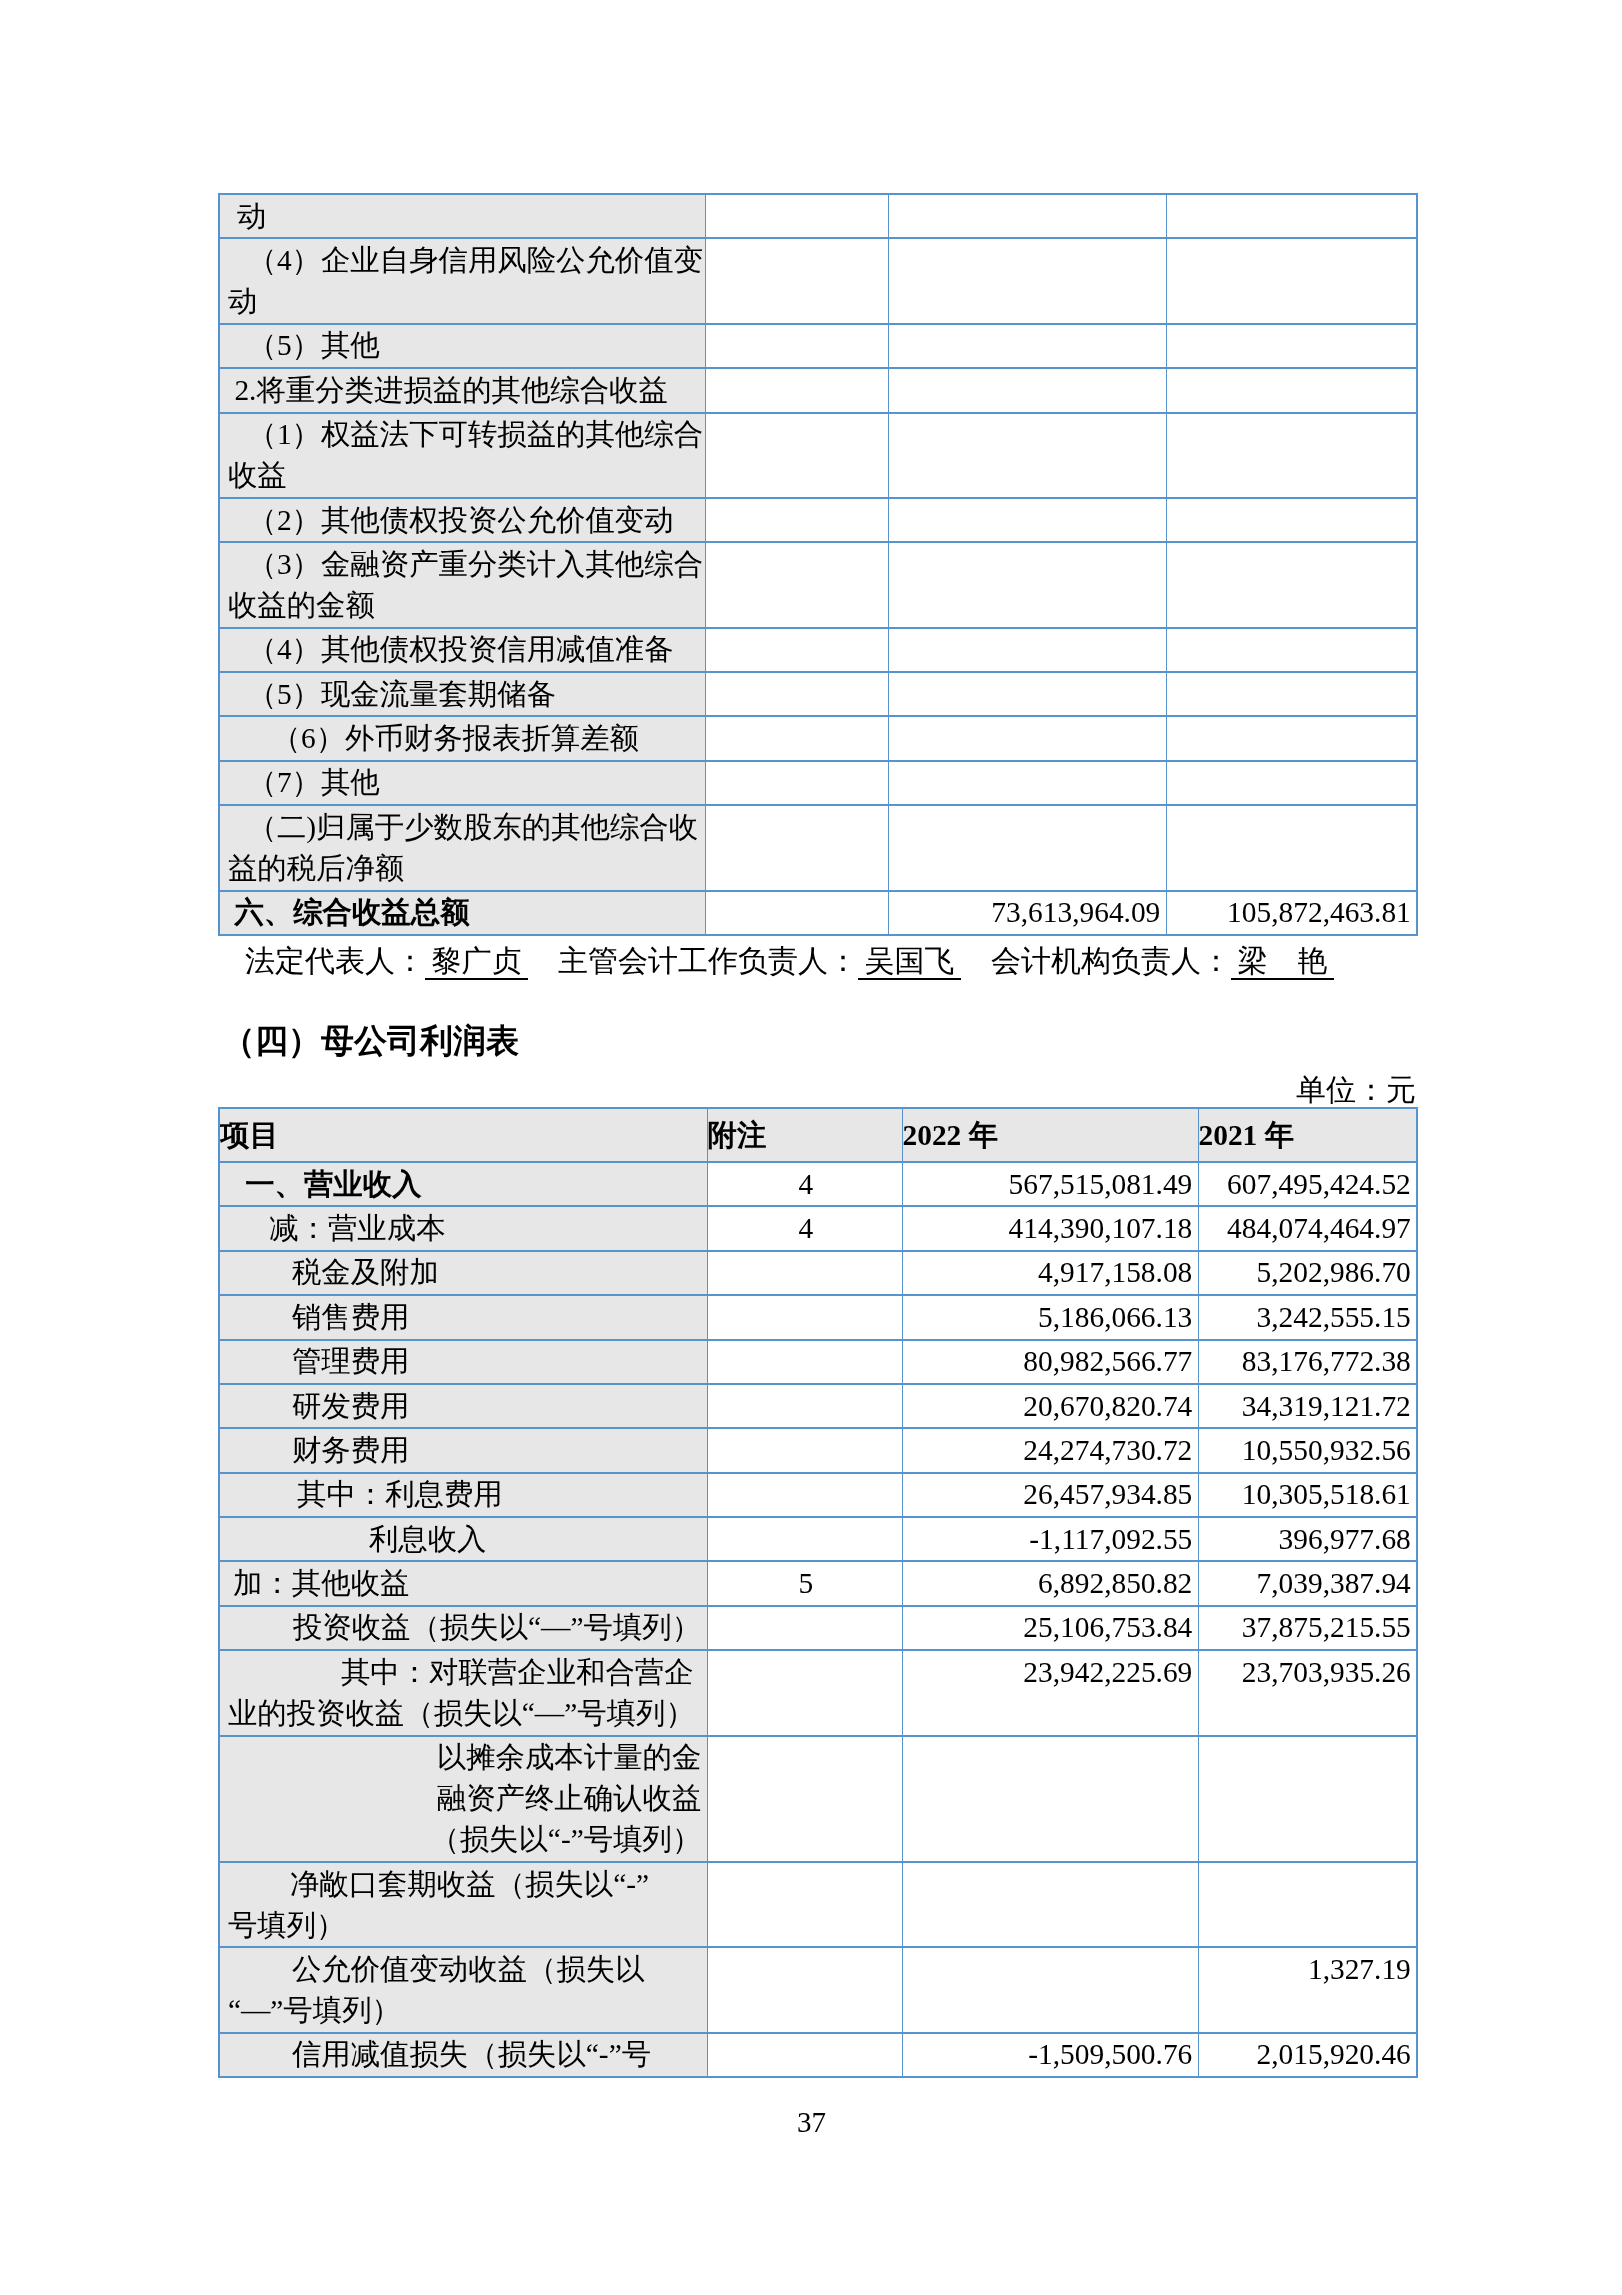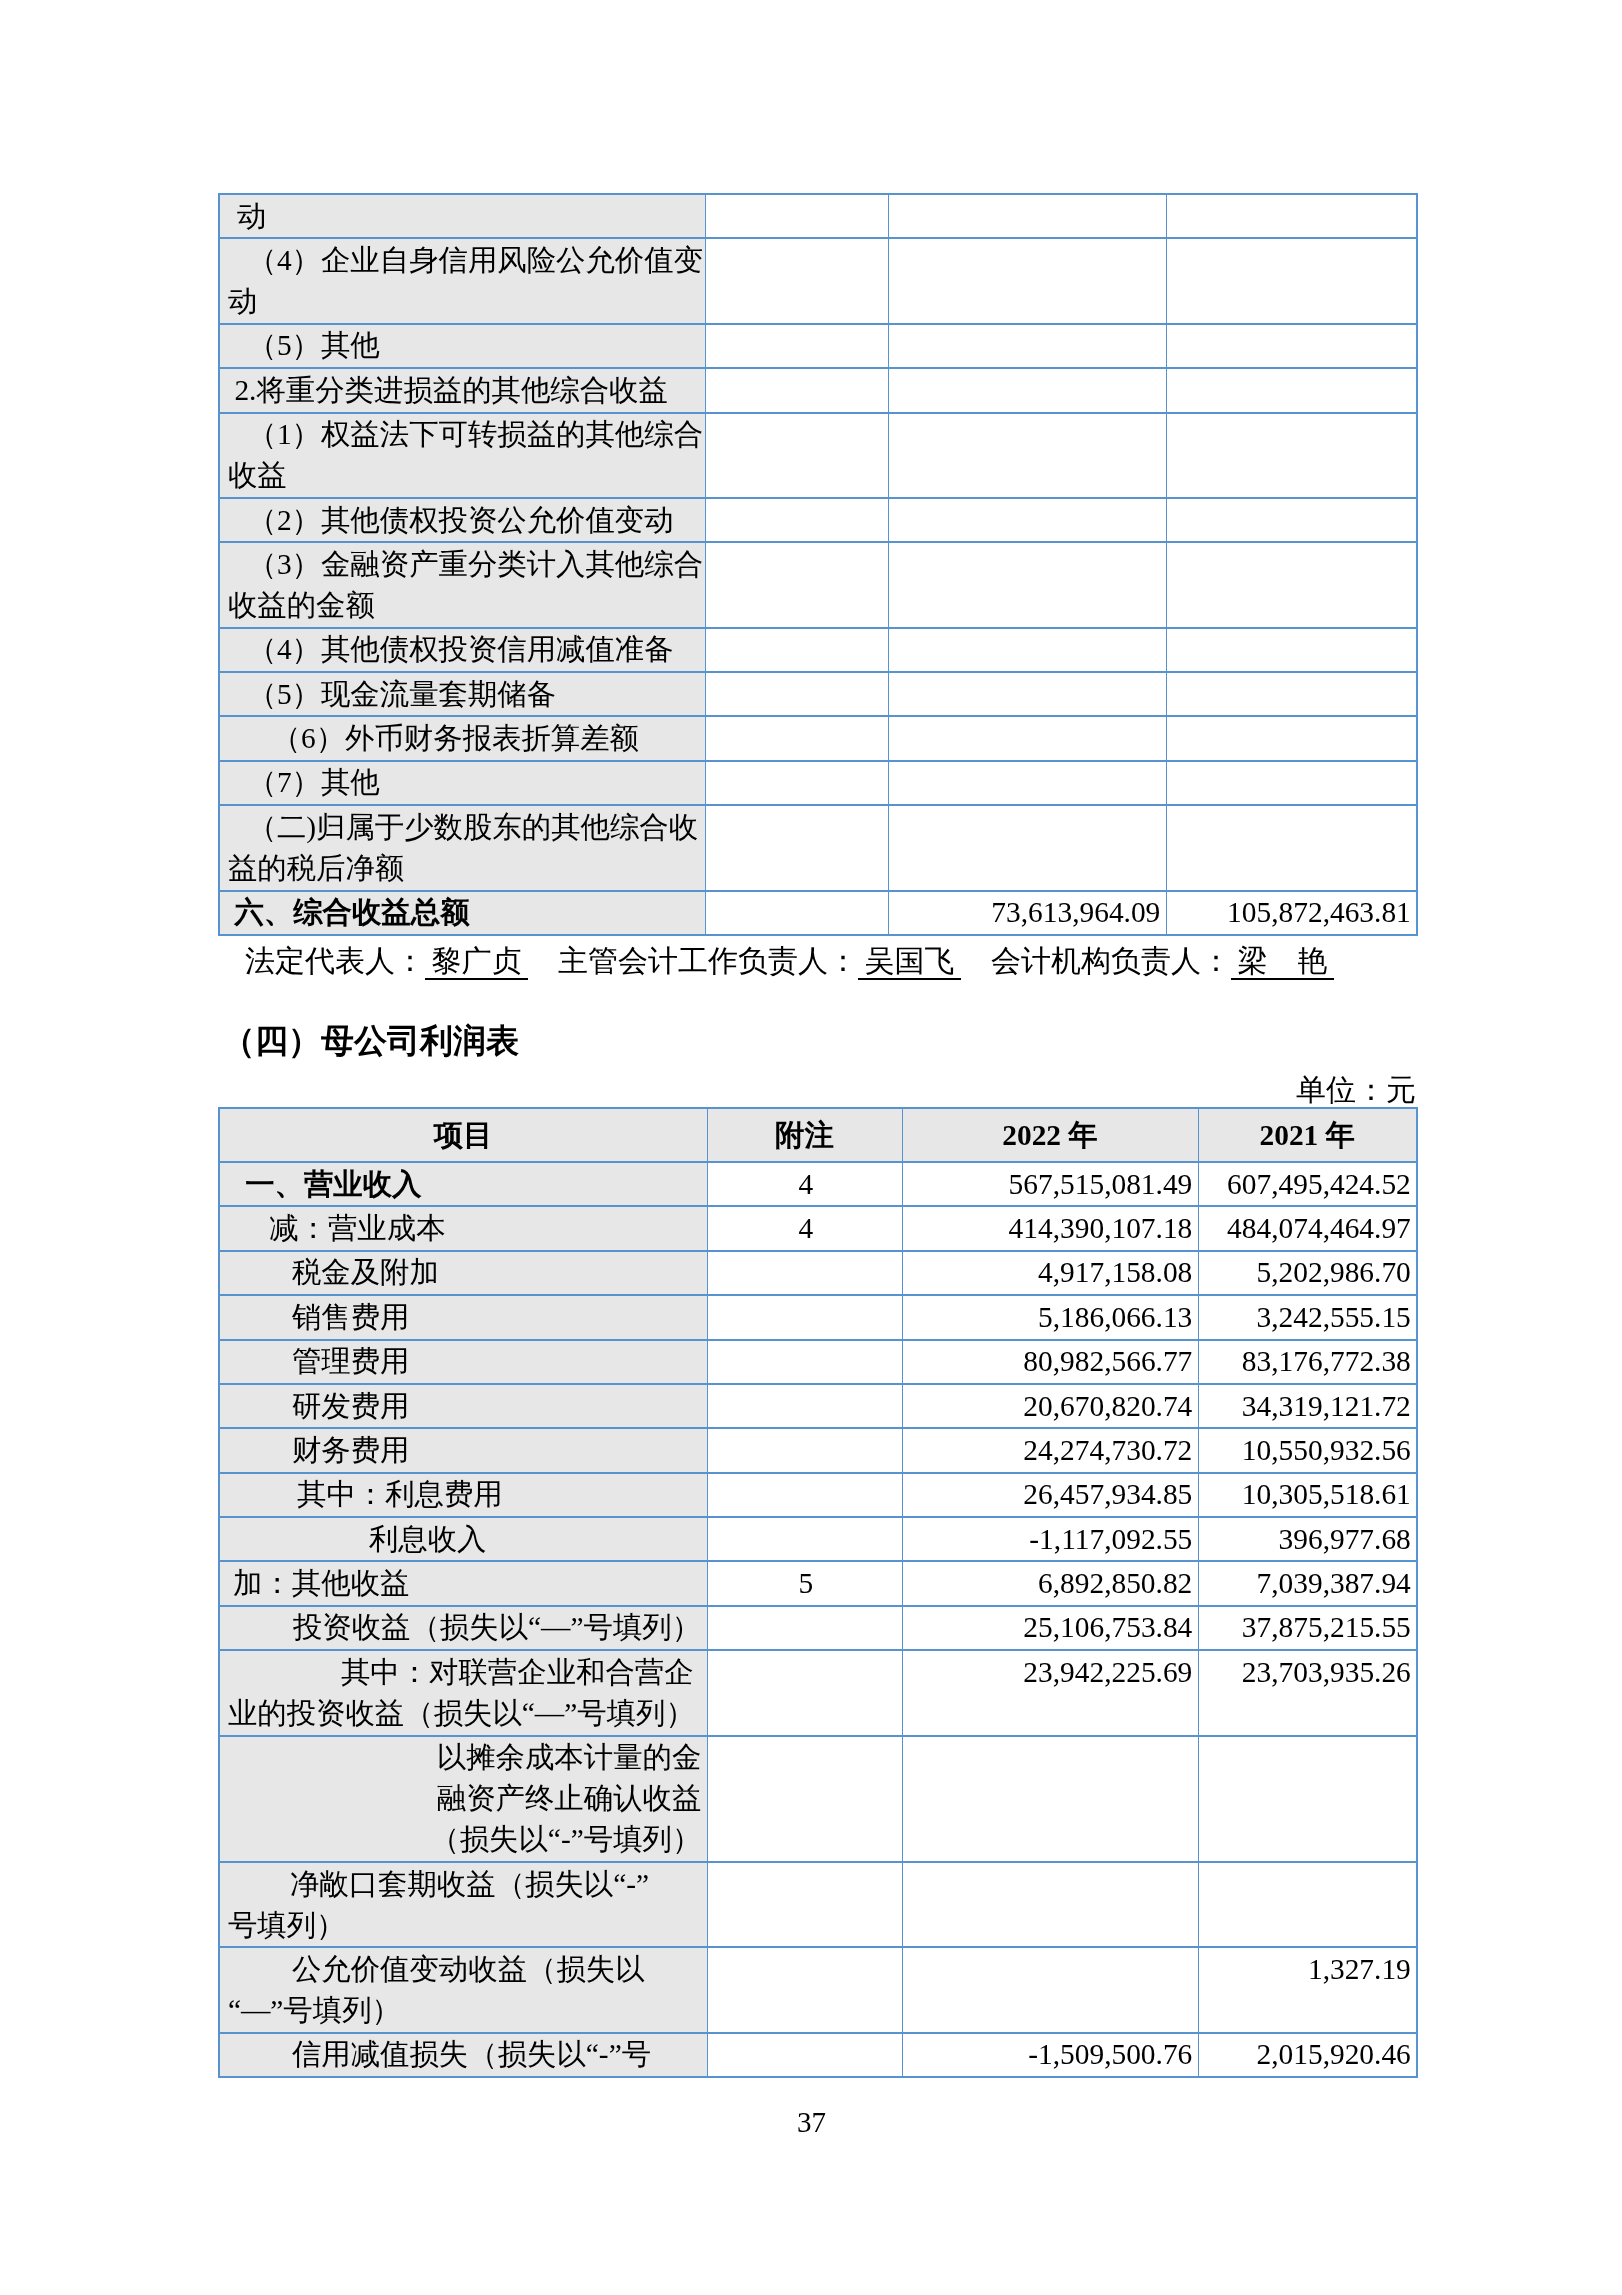--- a/index.html
+++ b/index.html
@@ -34,21 +34,21 @@
     text-align:left;
     white-space:pre;
   }
   td.note{text-align:center;padding:0.7px 0;}
   td.num{text-align:right;padding-right:15.7px;white-space:nowrap;}
   .b{font-weight:bold;}
   td.ra{text-align:right;padding-right:6.5px;}
   #t2 thead th{
     background:#E7E7E7;
     font-weight:bold;
-    text-align:center;
+    text-align:left;
     vertical-align:middle;
     height:52px;
     padding:0;
   }
   .sig{
     position:absolute;
     left:245px;top:941px;
     font-size:30px;line-height:39px;
     white-space:nowrap;
   }

